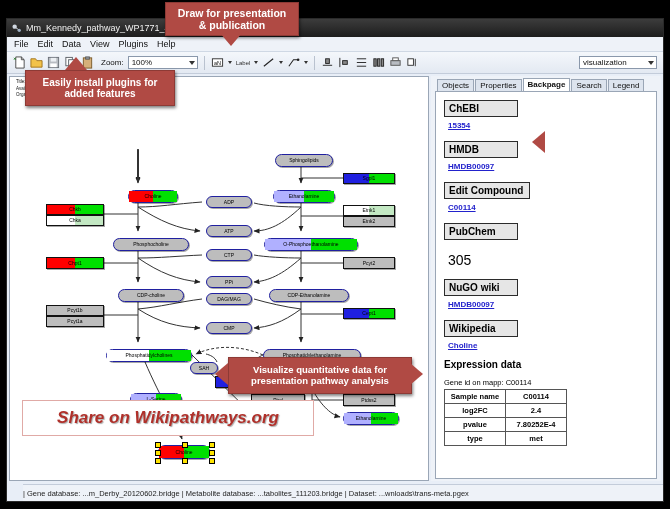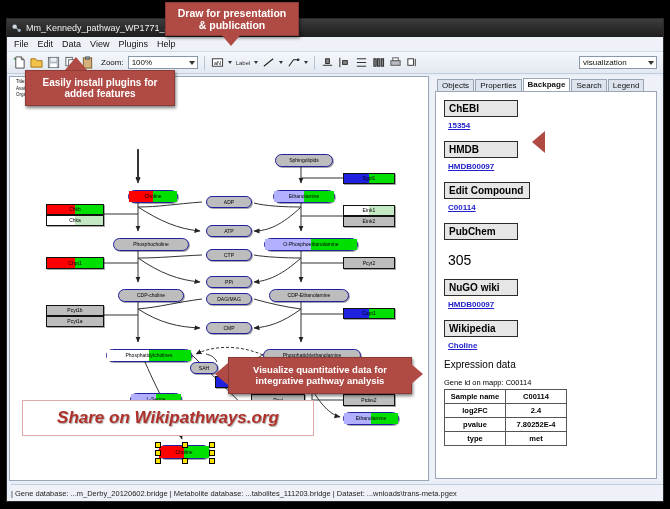--- a/index.html
+++ b/index.html
@@ -43,28 +43,28 @@
   .side-tab{font-size:8px;color:#111;border:1px solid #9aa6b6;border-bottom:none;
             background:#dde4ee;padding:1px 4px;margin-right:1px;box-sizing:border-box;}
   .side-tab.sel{background:#fff;font-weight:bold;padding-bottom:2px;}
   .side-body{position:absolute;left:4px;right:4px;top:15px;bottom:2px;background:#fff;
              border:1px solid #9aa6b6;overflow:hidden;padding:6px 8px;box-sizing:border-box;}
 
   .db-head{display:inline-block;border:1px solid #2b2b2b;background:#e6e6e6;
            font-size:10px;font-weight:bold;color:#000;padding:2px 6px 2px 4px;min-width:74px;box-sizing:border-box;}
   .db-link{font-size:8px;color:#2222cc;text-decoration:underline;display:block;margin:4px 0 9px 4px;font-weight:bold;}
   .db-plain{font-size:14px;color:#000;display:block;margin:12px 0 9px 4px;}
-  .expr-title{font-size:10px;font-weight:normal;color:#000;margin:4px 0 8px 0;}
+  .expr-title{font-size:10px;font-weight:bold;color:#000;margin:4px 0 8px 0;}
   .gene-id{font-size:7.5px;color:#000;margin-bottom:2px;}
   table.expr{border-collapse:collapse;}
   table.expr td{border:1px solid #555;font-size:7.5px;text-align:center;height:13px;
                 padding:0 4px;color:#000;font-weight:bold;min-width:52px;}
 
   
-  .statusbar{position:absolute;left:4px;right:0;bottom:0;height:17px;background:#eef2f8;
+  .statusbar{position:absolute;left:16px;right:0;bottom:0;height:17px;background:#eef2f8;
              border-top:1px solid #c3ccda;display:flex;align-items:center;box-sizing:border-box;}
   .statusbar span{font-size:7.5px;color:#222;white-space:nowrap;}
 
   
   .node{position:absolute;box-sizing:border-box;display:flex;align-items:center;justify-content:center;
         font-size:5px;color:#000;text-align:center;line-height:1;}
   .metab{border:1.2px solid #2020a0;border-radius:9px;background:#bdbdbd;
          box-shadow:1px 1px 0 rgba(0,0,0,.35);}
   .gene{border:1.2px solid #111;background:#bdbdbd;box-shadow:1px 1px 0 rgba(0,0,0,.35);}
   .lbl{position:relative;z-index:3;white-space:nowrap;font-size:5px;}
@@ -497,21 +497,21 @@
       <div>added features</div>
     </div>
   </div>
   <div class="tri tri-up" style="left:65px;top:57px;"></div>
 
   <div class="tri tri-left" style="left:532px;top:131px;"></div>
 
   <div class="callout" style="left:228px;top:357px;width:182px;height:35px;">
     <div class="txt" style="font-size:9.5px;">
       <div>Visualize quantitative data  for</div>
-      <div>integrative pathway analysis</div>
+      <div>presentation pathway analysis</div>
     </div>
   </div>
   <div class="tri tri-left" style="left:215px;top:363px;"></div>
   <div class="tri tri-right" style="left:410px;top:363px;"></div>
 
   <div class="share">
     <span>Share on Wikipathways.org</span>
   </div>
 
 </div>

